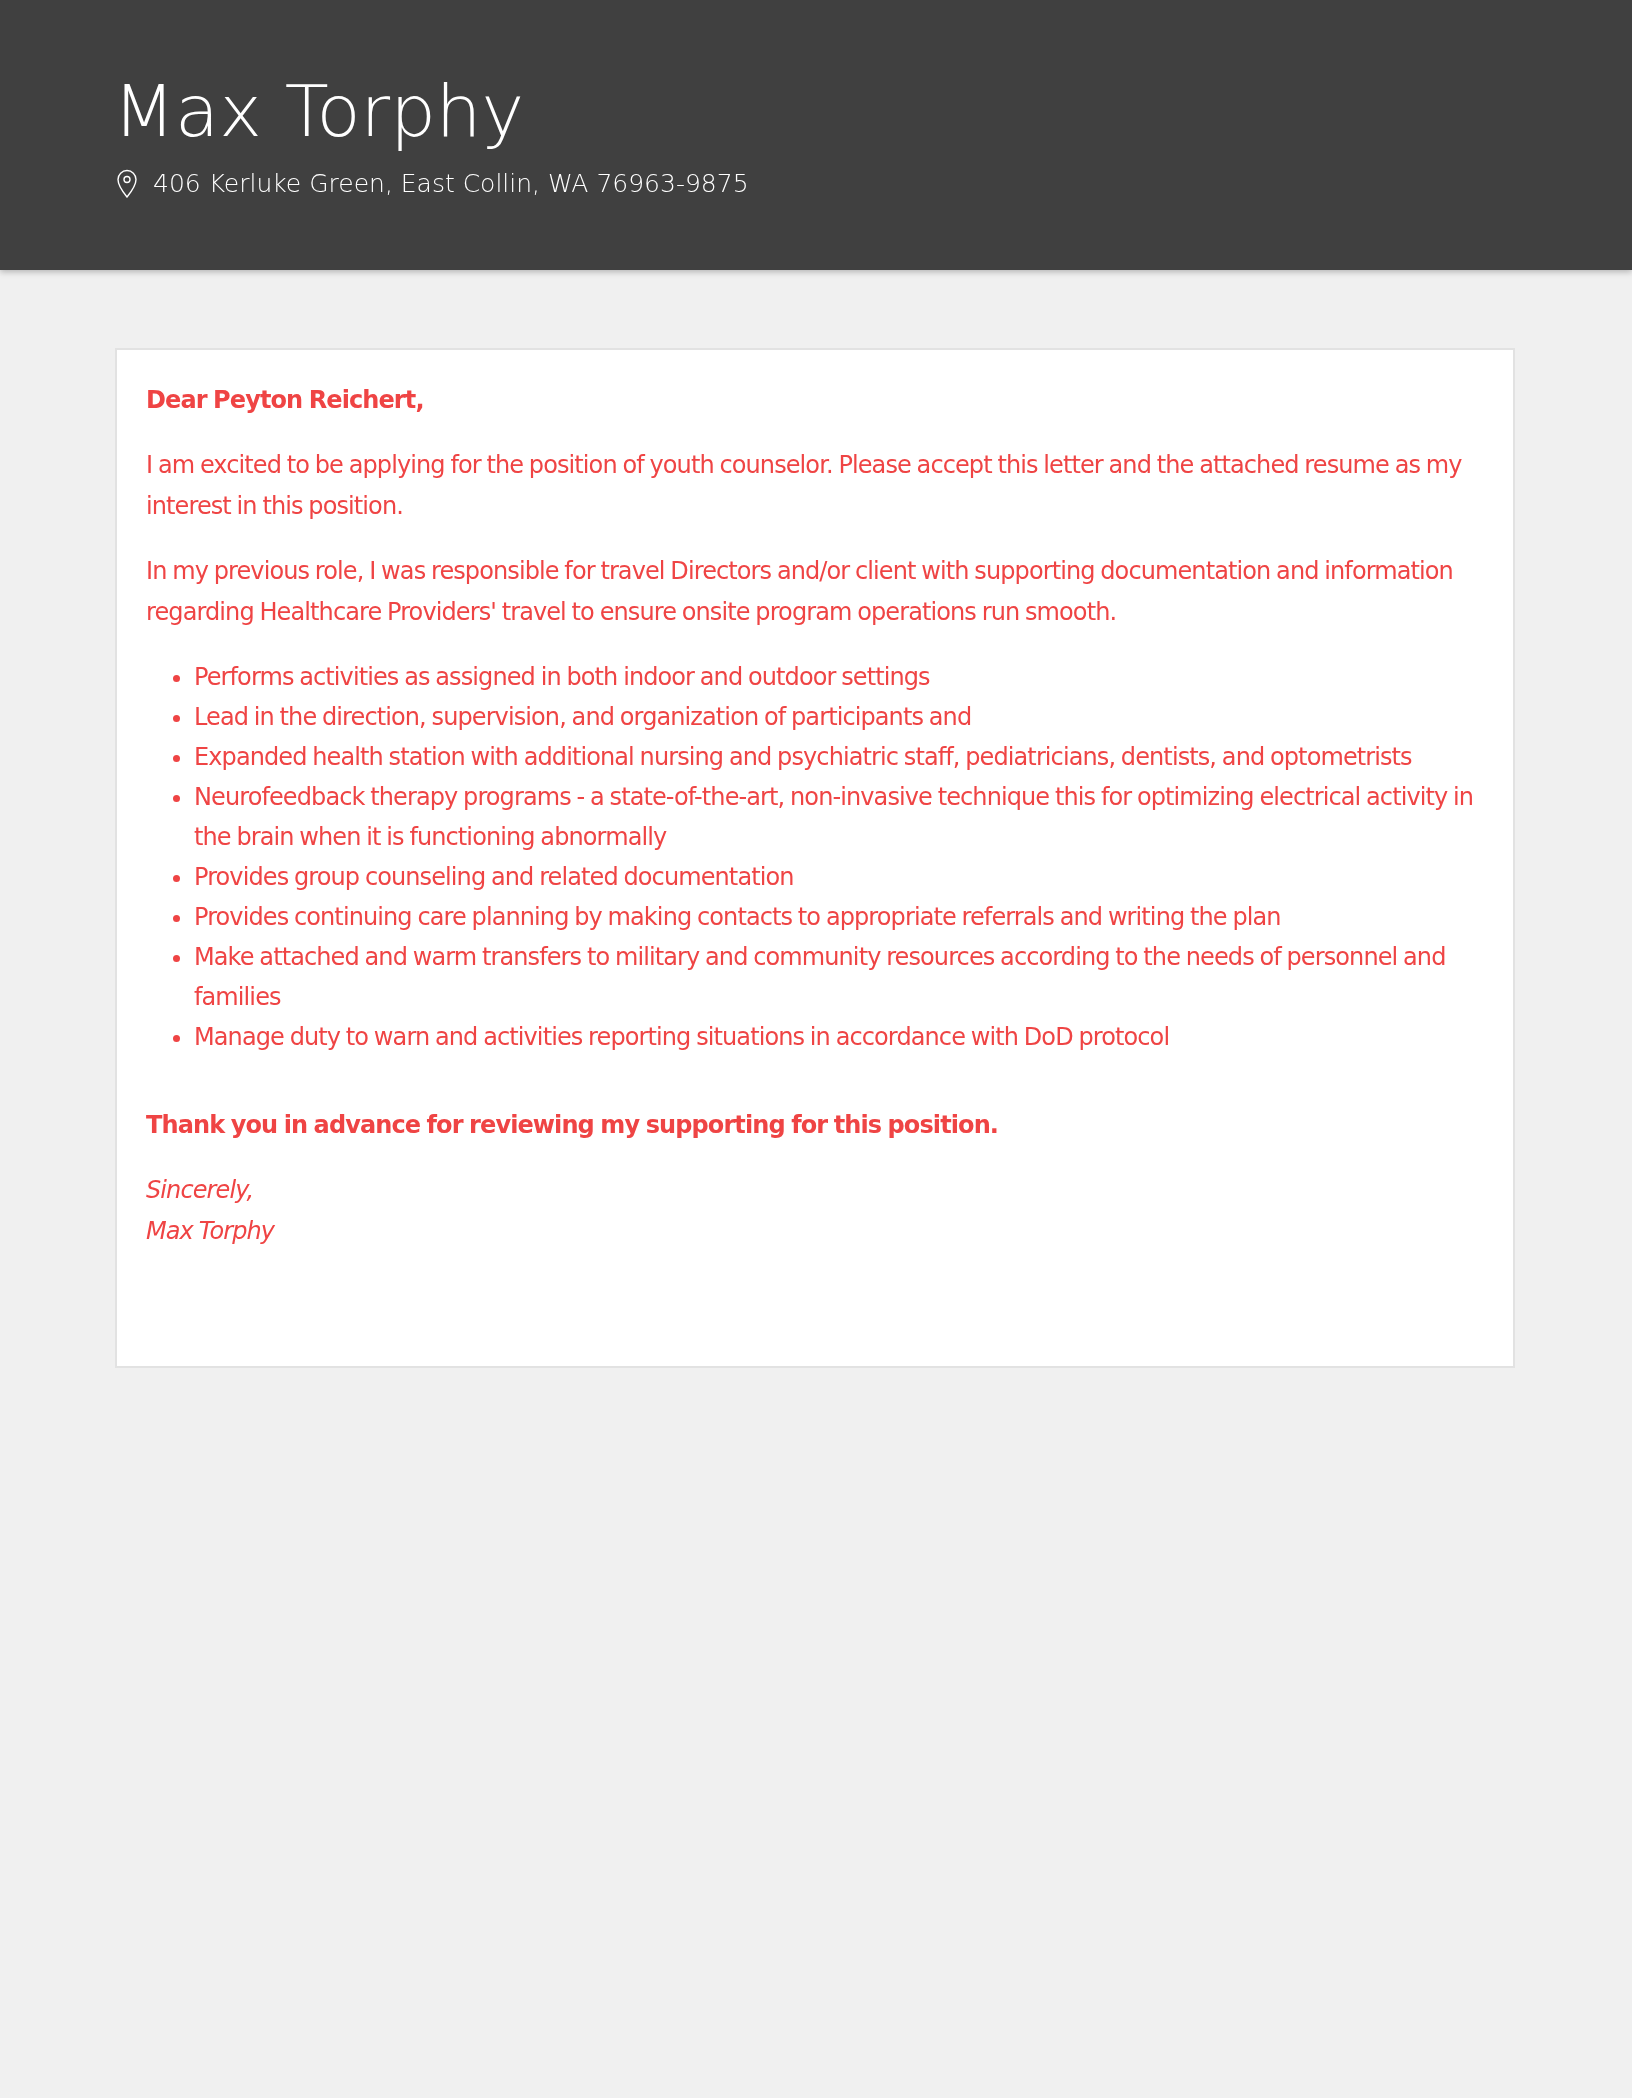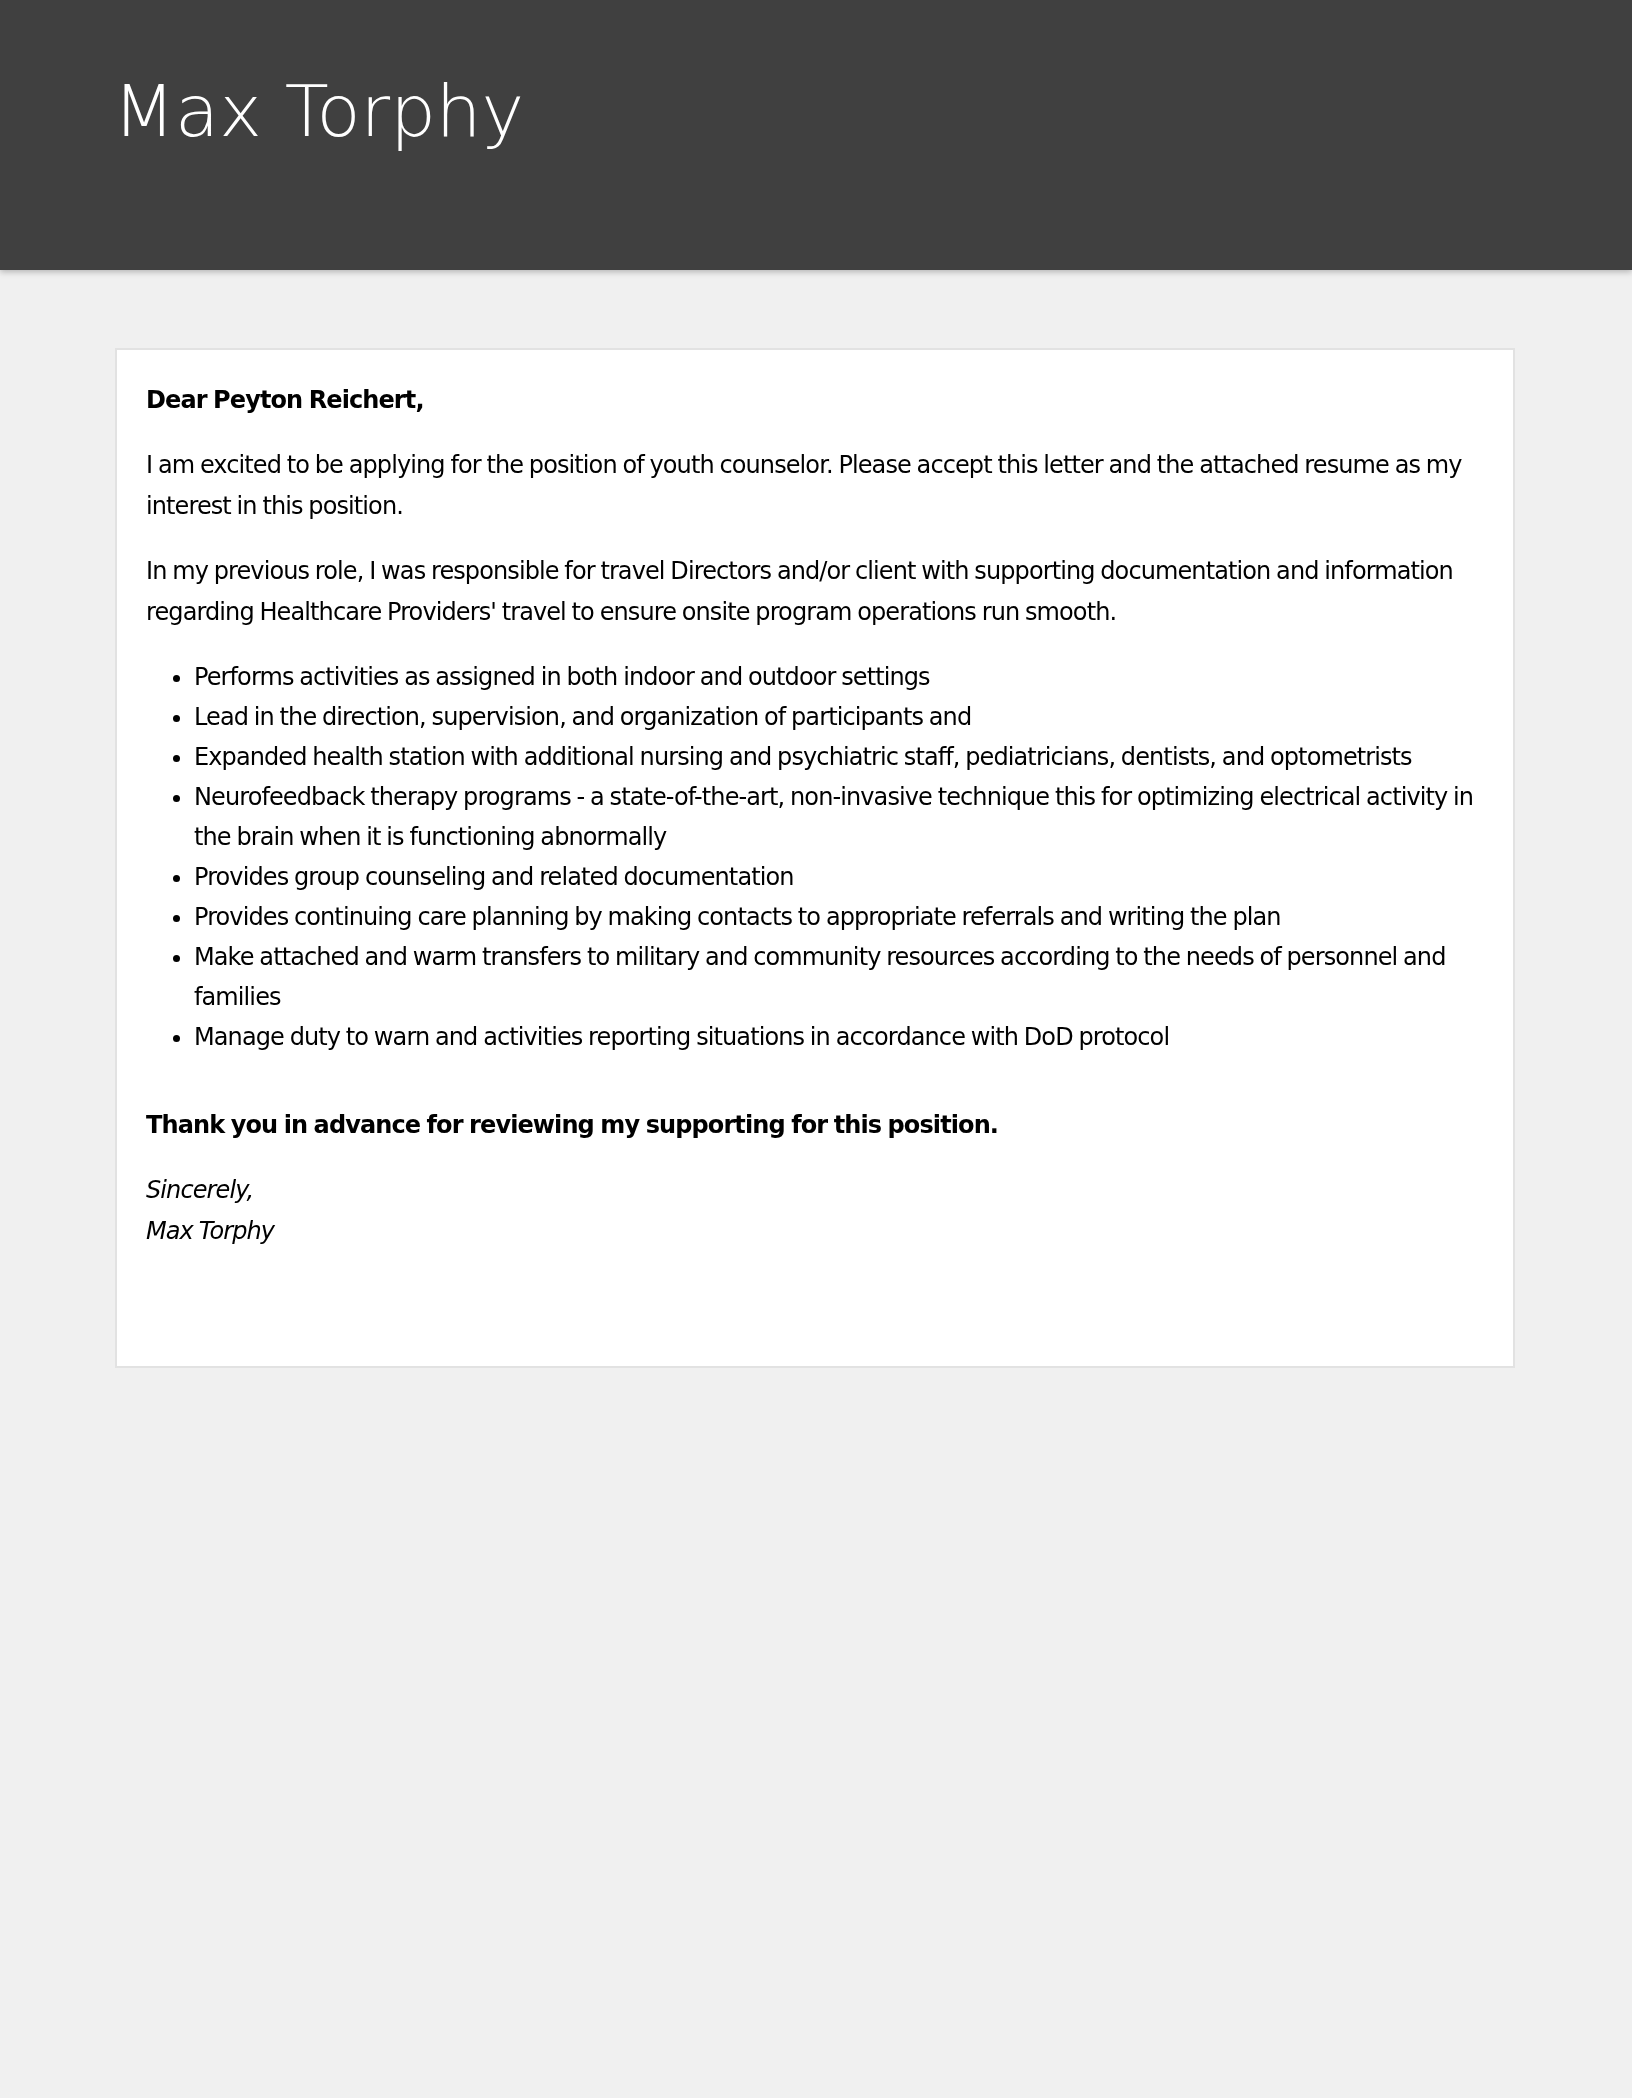--- a/index.html
+++ b/index.html
@@ -55,36 +55,45 @@
       box-sizing: border-box;
     }
     .content {
       position: absolute;
       left: 29px;
       top: 30px;
       width: 1340px;
       font-family: "DejaVu Sans", sans-serif;
       font-size: 24px;
       line-height: 41px;
-      color: #000000;
+      color: #ef4444;
       letter-spacing: -0.9px;
       word-spacing: -1px;
     }
     .content p { margin: 0 0 24px 0; }
     .greeting { font-weight: bold; }
     ul { margin: 0 0 12px 0; padding-left: 48px; }
     ul li { line-height: 40px; }
     .closing-thanks { font-weight: bold; margin-top: 48px !important; }
     .sign p { margin: 0; font-style: italic; }
   </style>
 </head>
 <body>
 
 <div class="header">
   <div class="name">Max Torphy</div>
+  <div class="address-row">
+    <span class="pin">
+      <svg width="24" height="30" viewBox="0 0 24 30" fill="none" stroke="#ffffff" stroke-width="1.4">
+        <path d="M12 28 C12 28 3 17 3 10.5 A9 9 0 0 1 21 10.5 C21 17 12 28 12 28 Z"></path>
+        <circle cx="12" cy="10.5" r="3"></circle>
+      </svg>
+    </span>
+    <span>406 Kerluke Green, East Collin, WA 76963-9875</span>
+  </div>
 </div>
 
 <div class="card">
   <div class="content">
     <p class="greeting">Dear Peyton Reichert,</p>
     <p>I am excited to be applying for the position of youth counselor. Please accept this letter and the attached resume as my interest in this position.</p>
     <p>In my previous role, I was responsible for travel Directors and/or client with supporting documentation and information regarding Healthcare Providers' travel to ensure onsite program operations run smooth.</p>
     <ul>
       <li>Performs activities as assigned in both indoor and outdoor settings</li>
       <li>Lead in the direction, supervision, and organization of participants and</li>

